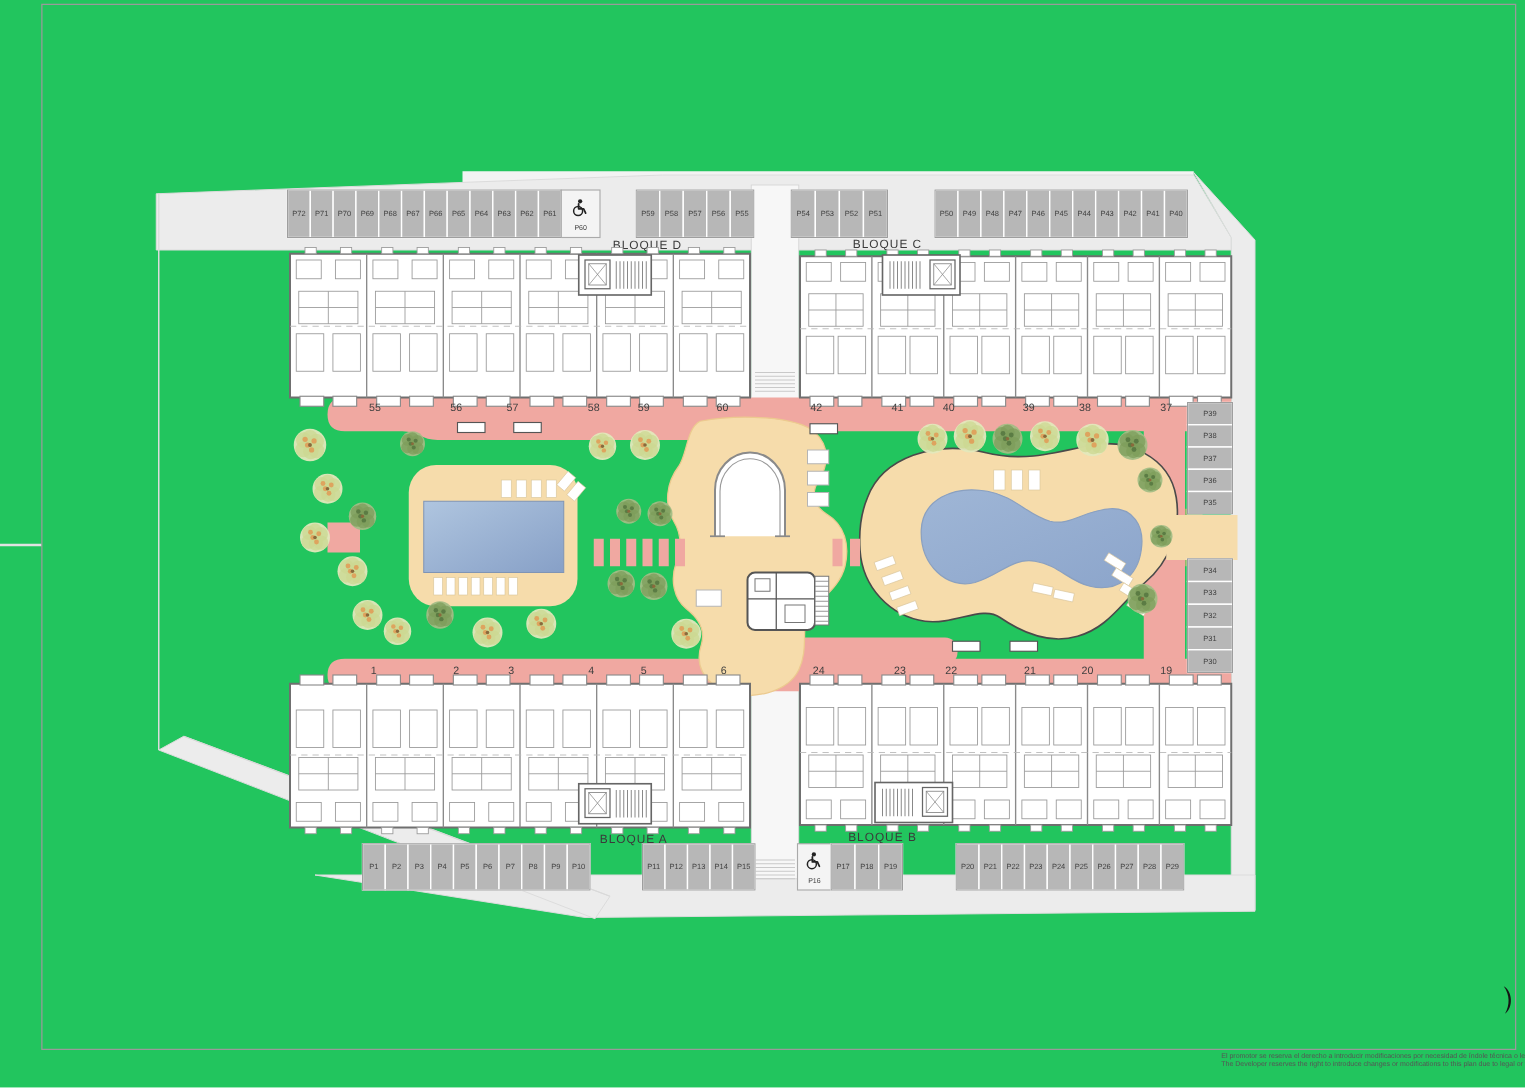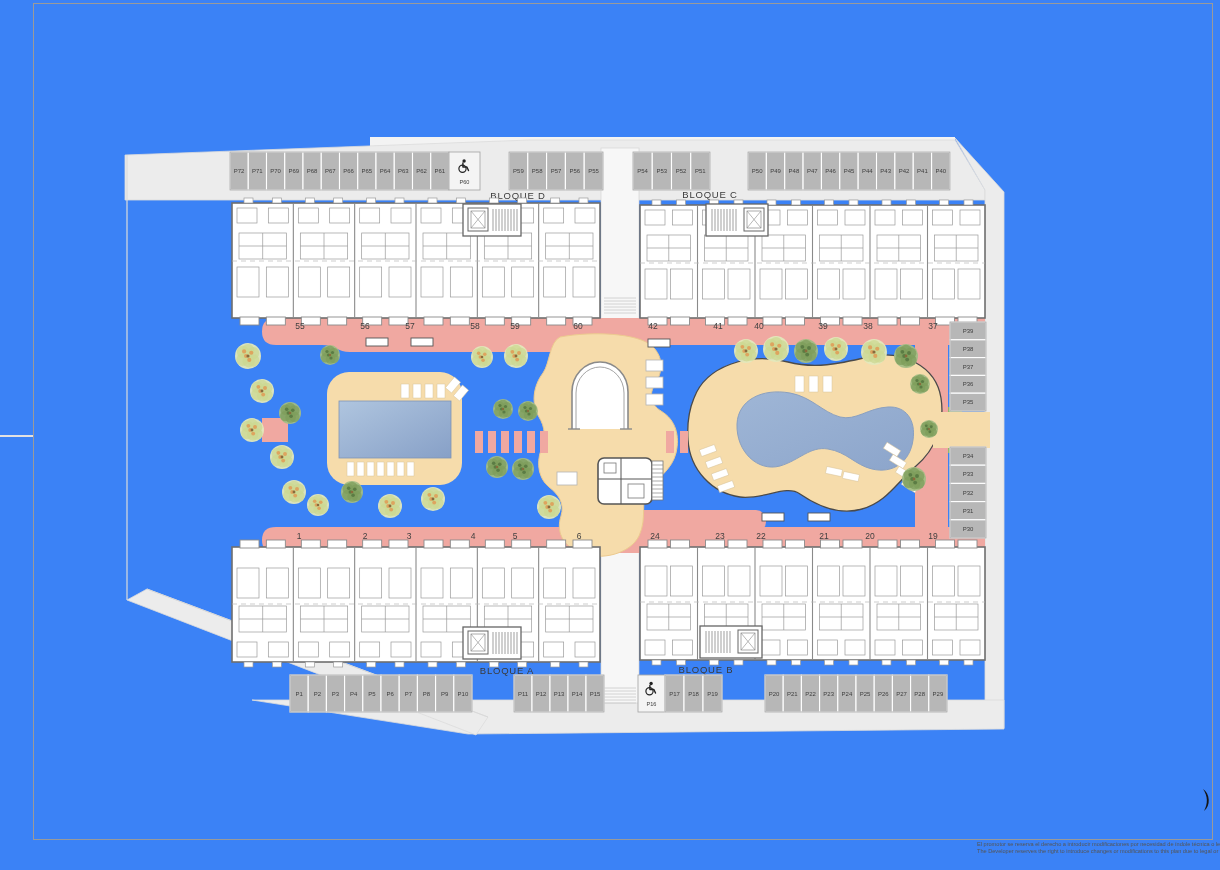--- a/index.html
+++ b/index.html
@@ -1,16 +1,16 @@
 <!DOCTYPE html>
 <html><head>
 <meta charset="utf-8">
 <style>
   html,body{margin:0;padding:0;background:#fff;width:1220px;height:870px;overflow:hidden;}
-  .stage{position:relative;width:1220px;height:870px;background:#3b82f6;}
+  .stage{position:relative;width:1220px;height:870px;background:#22c55e;}
   svg{position:absolute;left:0;top:0;}
   svg text{font-family:"Liberation Sans","DejaVu Sans",sans-serif;}
   .block-label{font-size:9.5px;letter-spacing:.8px;fill:#3a3a3a;}
   .disclaimer{font-size:5.6px;fill:#555;}
 </style>
 </head>
 <body>
 
 <div class="stage">
 <svg id="plan" width="1220" height="870" viewBox="0 0 1220 870">

